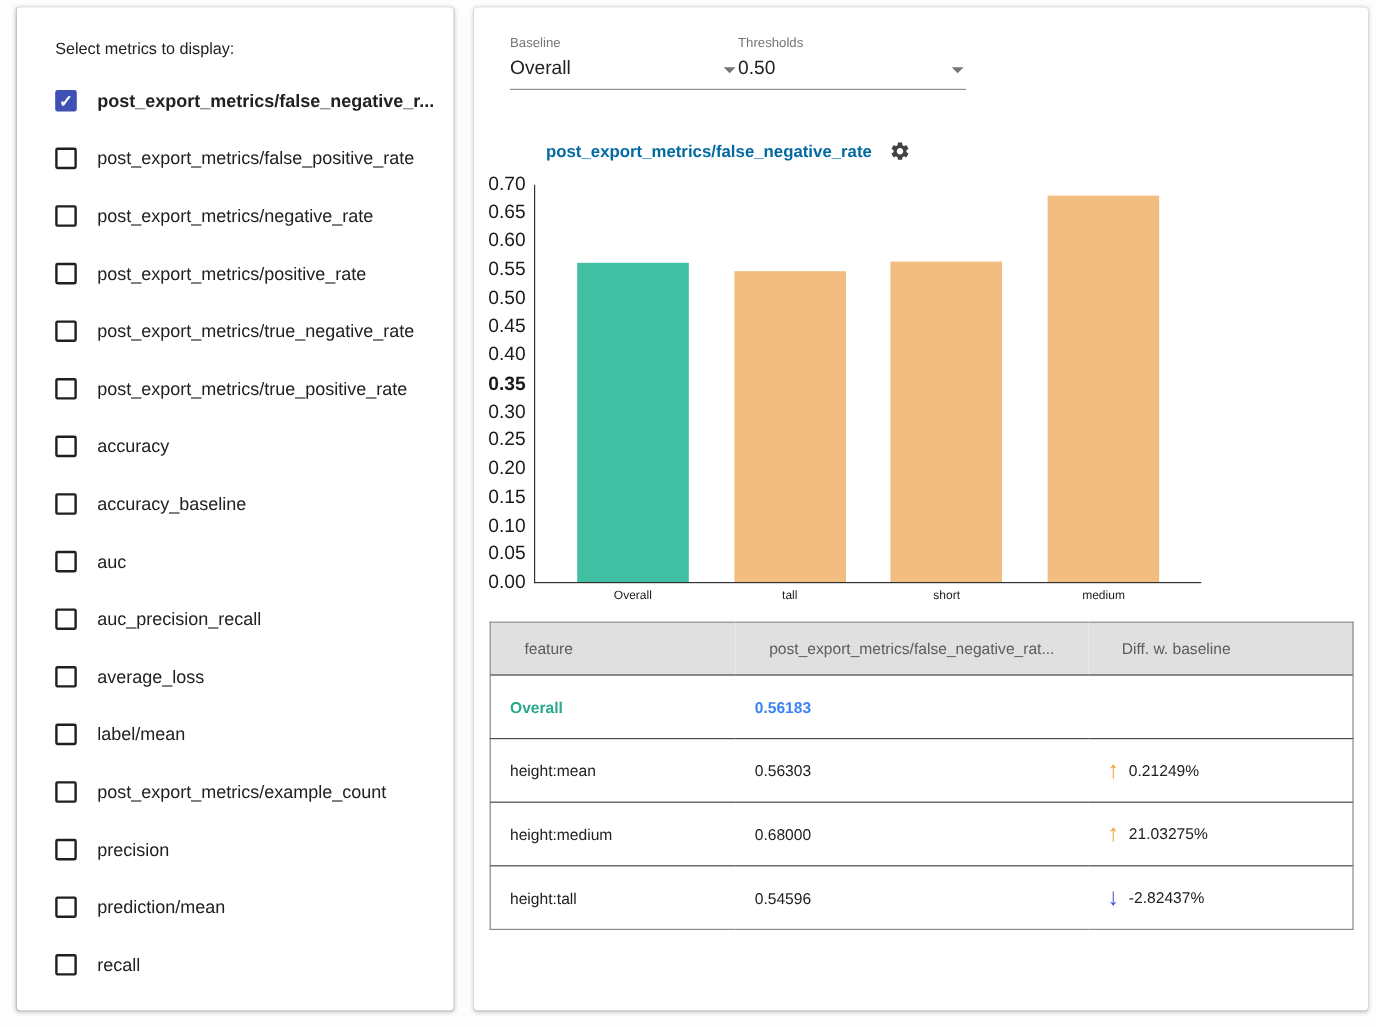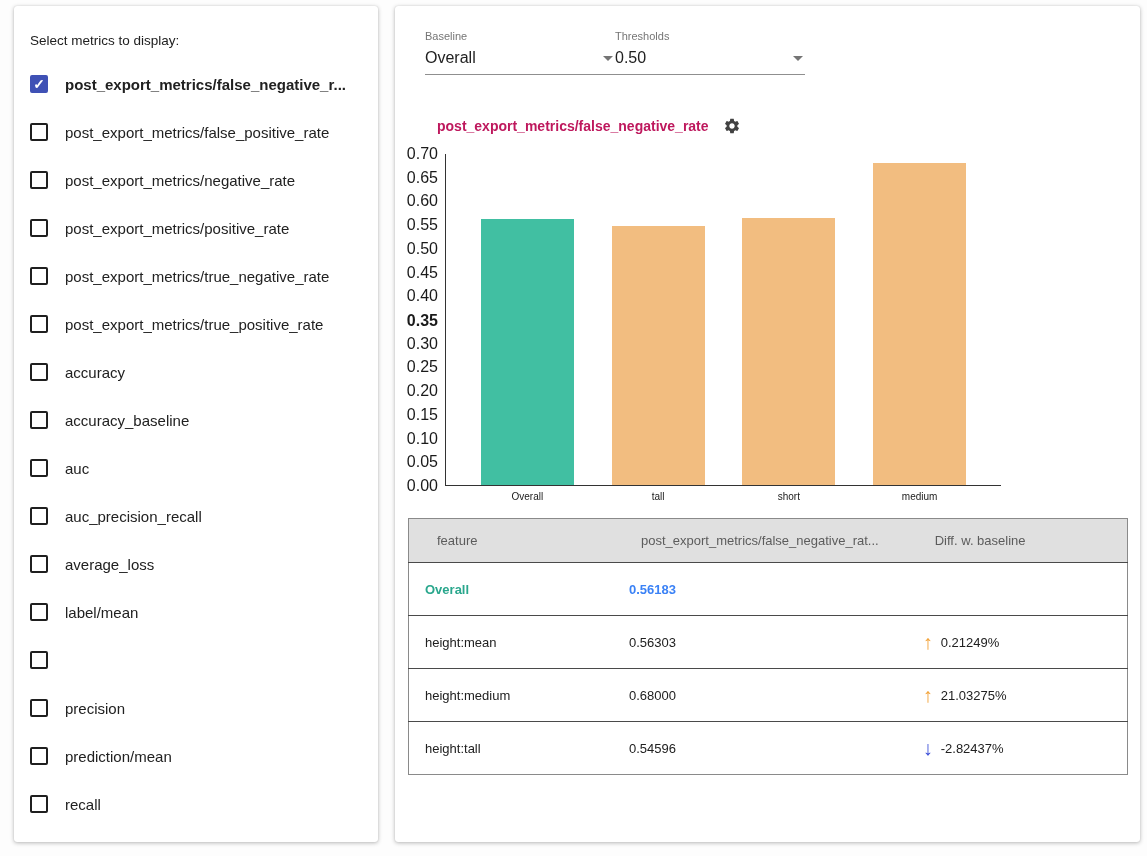--- a/index.html
+++ b/index.html
@@ -13,21 +13,21 @@
   }
   .card {
     position: absolute;
     top: 6px;
     height: 836px;
     background: #ffffff;
     border-radius: 3px;
     box-shadow: 0 1px 4px rgba(0,0,0,0.28), 0 0 1px rgba(0,0,0,0.18);
   }
   
-  .metrics-card { left: 14px; width: 364px; padding: 27px 20px 10px 16px; overflow: hidden; }
+  .metrics-card { left: 14px; width: 364px; padding: 27px 20px 10px 32px; overflow: hidden; }
   .metrics-title { font-size: 13.5px; color: #212121; margin-bottom: 12px; }
   .metric-item { display: flex; align-items: center; height: 48px; gap: 17px; cursor: pointer; }
   .cb {
     width: 18px; height: 18px; flex: 0 0 18px;
     border: 2px solid #1f1f1f; border-radius: 2px;
     display: flex; align-items: center; justify-content: center;
     color: #fff; font-size: 14px; font-weight: bold; line-height: 1;
   }
   .metric-label { font-size: 15px; color: #212121; white-space: nowrap; }
   .metric-label.bold { font-weight: 700; }
@@ -42,21 +42,21 @@
     padding-bottom: 7px; border-bottom: 1px solid #8f8f8f;
   }
   .caret {
     width: 0; height: 0;
     border-left: 5px solid transparent;
     border-right: 5px solid transparent;
     border-top: 5px solid #757575;
     margin-right: 2px;
   }
   .chart-header { display: flex; align-items: center; gap: 14px; margin: 42px 0 0 42px; }
-  .chart-title { font-size: 14px; font-weight: 700; color: #be185d; }
+  .chart-title { font-size: 14px; font-weight: 700; color: #0369a1; margin-left: 18px; }
   .gear-btn { cursor: pointer; display: flex; align-items: center; }
   
   .chart { display: flex; margin-top: 19px; }
   .y-axis { position: relative; width: 50px; height: 332px; }
   .ytick {
     position: absolute; right: 7px;
     font-size: 16px; color: #1a1a1a; line-height: 10px;
   }
   .plot {
     position: relative; width: 556px; height: 332px;
@@ -140,20 +140,21 @@
       <div class="metric-item">
         <span class="cb"></span>
         <span class="metric-label">average_loss</span>
       </div>
       <div class="metric-item">
         <span class="cb"></span>
         <span class="metric-label">label/mean</span>
       </div>
       <div class="metric-item">
         <span class="cb"></span>
+        <span class="metric-label">post_export_metrics/example_count</span>
       </div>
       <div class="metric-item">
         <span class="cb"></span>
         <span class="metric-label">precision</span>
       </div>
       <div class="metric-item">
         <span class="cb"></span>
         <span class="metric-label">prediction/mean</span>
       </div>
       <div class="metric-item">

